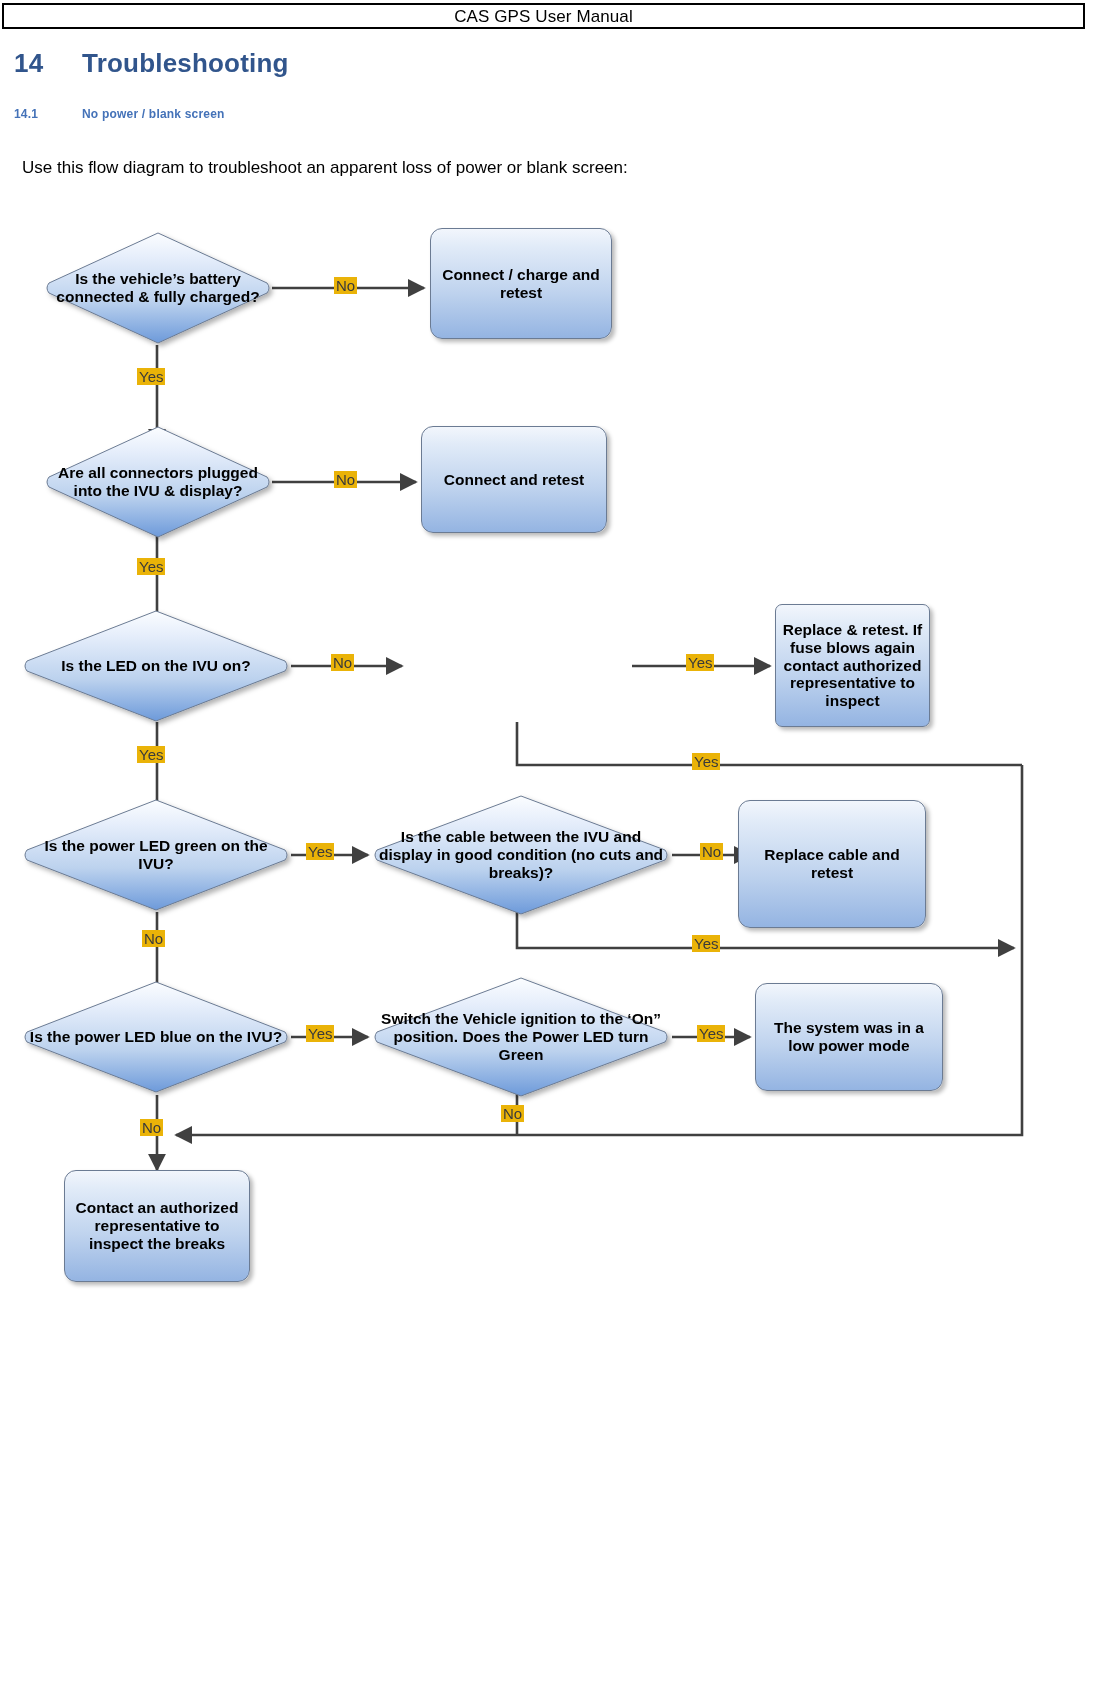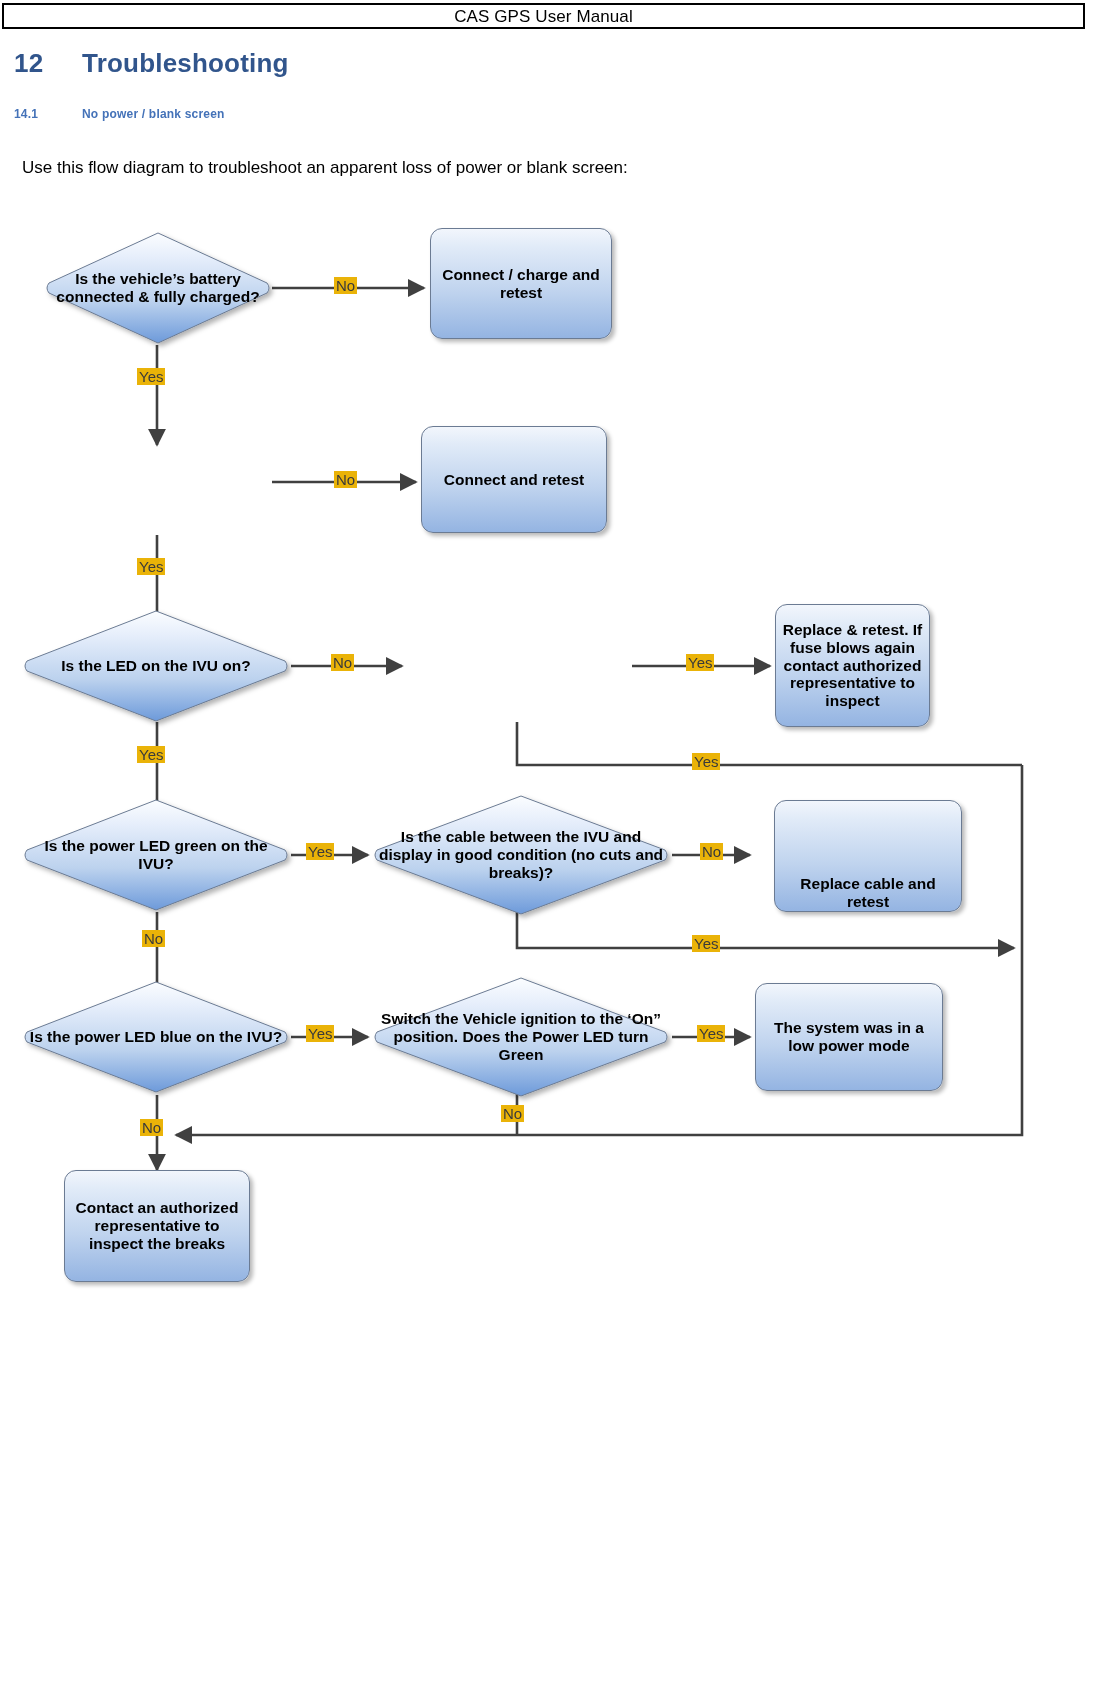--- a/index.html
+++ b/index.html
@@ -99,21 +99,21 @@
 </head>
 <body>
 
 <div class="page">
 
   <div class="doc-header">
     <span class="doc-header-title">CAS GPS User Manual</span>
   </div>
 
   <div class="h1">
-    <span class="num">12</span><span>Troubleshooting</span>
+    <span class="num">14</span><span>Troubleshooting</span>
   </div>
 
   <div class="h2">
     <span class="num">14.1</span><span>No power / blank screen</span>
   </div>
 
   <div class="intro">Use this flow diagram to troubleshoot an apparent loss of power or blank screen:</div>
 
   <div class="flow">
 
@@ -176,52 +176,58 @@
         </defs>
         <path d="M116 3 L225 53 Q229 58 225 63 L116 113 Q116 113 116 113 L7 63 Q3 58 7 53 Z" fill="url(#g1)" stroke="#6b7b93" stroke-width="1" filter="url(#sh)"></path>
       </svg>
       <span class="lbl">Is the vehicle’s battery connected &amp; fully charged?</span>
     </div>
 
     <div class="node proc" style="left:430px;top:33px;width:182px;height:111px;">
       <span class="lbl">Connect / charge and retest</span>
     </div>
 
+    <div class="node dec" style="left:42px;top:229px;width:232px;height:116px;">
+      <svg width="232" height="116" viewBox="0 0 232 116">
+        <path d="M116 3 L225 53 Q229 58 225 63 L116 113 L7 63 Q3 58 7 53 Z" fill="url(#g1)" stroke="#6b7b93" stroke-width="1" filter="url(#sh)"></path>
+      </svg>
+      <span class="lbl">Are all connectors plugged into the IVU &amp; display?</span>
+    </div>
 
     <div class="node proc" style="left:421px;top:231px;width:186px;height:107px;">
       <span class="lbl">Connect and retest</span>
     </div>
 
     <div class="node dec" style="left:20px;top:413px;width:272px;height:116px;">
       <svg width="272" height="116" viewBox="0 0 272 116">
         <path d="M136 3 L265 53 Q269 58 265 63 L136 113 L7 63 Q3 58 7 53 Z" fill="url(#g1)" stroke="#6b7b93" stroke-width="1" filter="url(#sh)"></path>
       </svg>
       <span class="lbl">Is the LED on the IVU on?</span>
     </div>
 
 
-    <div class="node proc" style="left:775px;top:409px;width:155px;height:123px;">
+    <div class="node proc" style="left:775px;top:409px;width:155px;height:123px;border-radius:7px;">
       <span class="lbl">Replace &amp; retest. If fuse blows again contact authorized representative to inspect</span>
     </div>
 
     <div class="node dec" style="left:20px;top:602px;width:272px;height:116px;">
       <svg width="272" height="116" viewBox="0 0 272 116">
         <path d="M136 3 L265 53 Q269 58 265 63 L136 113 L7 63 Q3 58 7 53 Z" fill="url(#g1)" stroke="#6b7b93" stroke-width="1" filter="url(#sh)"></path>
       </svg>
       <span class="lbl">Is the power LED green on the IVU?</span>
     </div>
 
     <div class="node dec" style="left:370px;top:598px;width:302px;height:124px;">
       <svg width="302" height="124" viewBox="0 0 302 124">
         <path d="M151 3 L295 57 Q299 62 295 67 L151 121 L7 67 Q3 62 7 57 Z" fill="url(#g1)" stroke="#6b7b93" stroke-width="1" filter="url(#sh)"></path>
       </svg>
       <span class="lbl">Is the cable between the IVU and display in good condition (no cuts and breaks)?</span>
     </div>
 
-    <div class="node proc" style="left:774px;top:605px;width:188px;height:112px;align-items:flex-end;">
+    <div class="node proc" style="left:738px;top:605px;width:188px;height:128px;">
       <span class="lbl">Replace cable and retest</span>
     </div>
 
     <div class="node dec" style="left:20px;top:784px;width:272px;height:116px;">
       <svg width="272" height="116" viewBox="0 0 272 116">
         <path d="M136 3 L265 53 Q269 58 265 63 L136 113 L7 63 Q3 58 7 53 Z" fill="url(#g1)" stroke="#6b7b93" stroke-width="1" filter="url(#sh)"></path>
       </svg>
       <span class="lbl">Is the power LED blue on the IVU?</span>
     </div>
 

